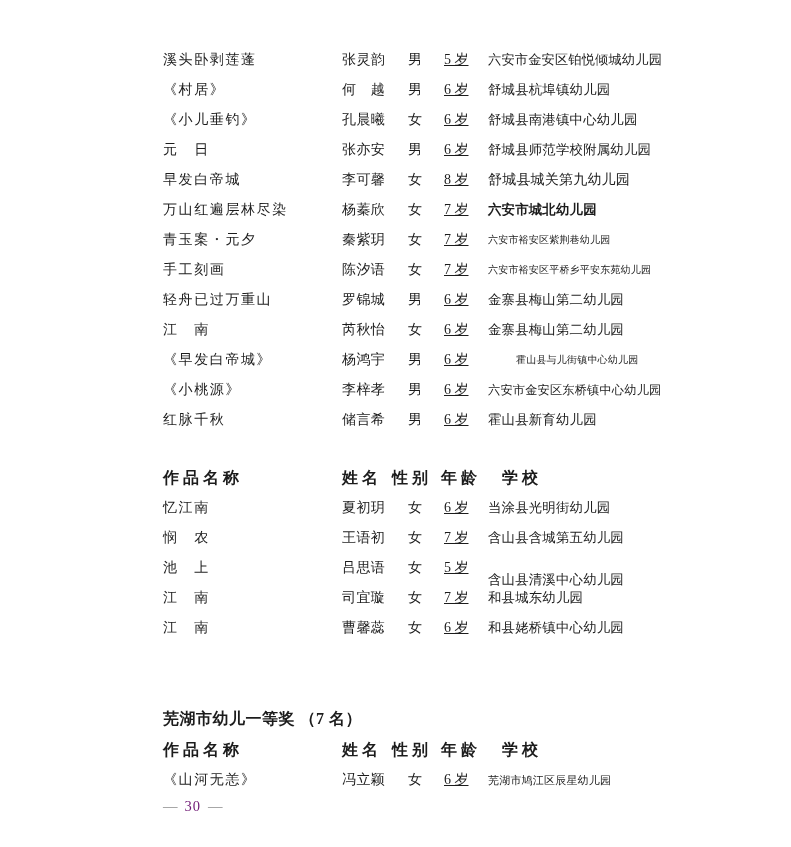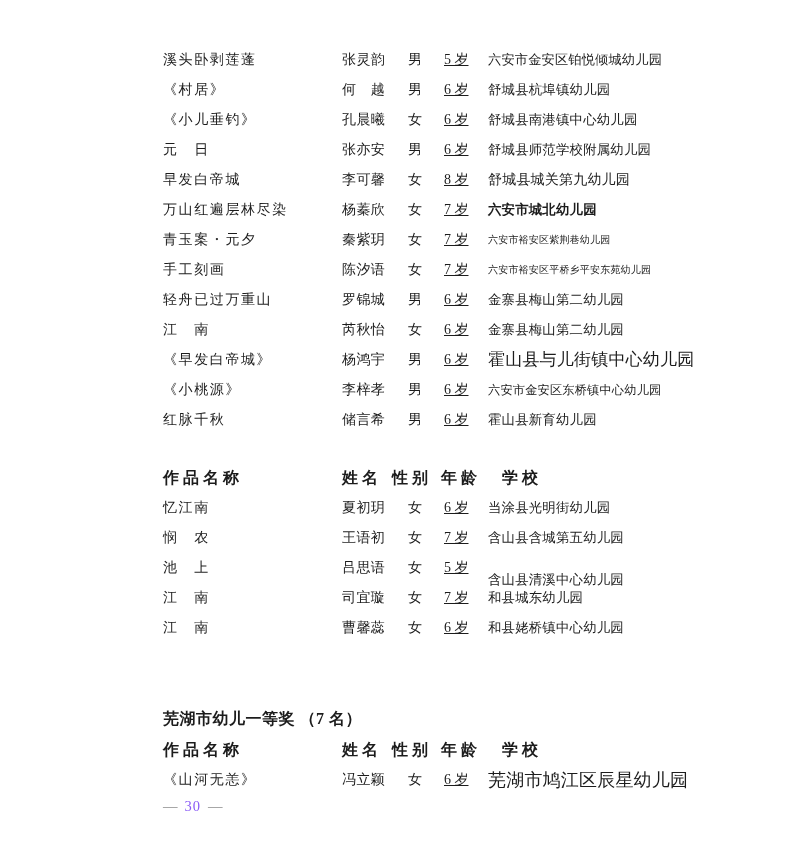--- a/index.html
+++ b/index.html
@@ -41,21 +41,21 @@
   .c-name   { left: 179px; letter-spacing: 0.4px; }
   .c-gender { left: 245px; }
   .c-age    { left: 281px; text-decoration: underline; }
   .c-school { left: 325px; font-size: 13.4px; letter-spacing: 0.2px; }
 
   .footer {
     position: absolute; left: 163px; top: 796px;
     height: 20px; line-height: 20px; font-size: 14.5px;
   }
   .footer .dash { color: #8a8a8a; }
-  .footer .num { color: #8b5cf6; margin: 0 7px; letter-spacing: 1px; text-align: right; }
+  .footer .num { color: #701a75; margin: 0 7px; letter-spacing: 1px; text-align: right; }
 </style>
 </head>
 <body>
 
 <div class="page">
 
   <section id="sec1" class="sec">
     <div class="rows">
         <div class="row">
     <span class="c-work">溪头卧剥莲蓬</span>
@@ -125,21 +125,21 @@
     <span class="c-name">芮秋怡</span>
     <span class="c-gender">女</span>
     <span class="c-age">6 岁</span>
     <span class="c-school" style="font-size: 13.4px;">金寨县梅山第二幼儿园</span>
   </div>
         <div class="row">
     <span class="c-work">《早发白帝城》</span>
     <span class="c-name">杨鸿宇</span>
     <span class="c-gender">男</span>
     <span class="c-age">6 岁</span>
-    <span class="c-school" style="font-size: 17px;">霍山县与儿街镇中心幼儿园</span>
+    <span class="c-school" style="font-size: 10px; margin-left: 28px;">霍山县与儿街镇中心幼儿园</span>
   </div>
         <div class="row">
     <span class="c-work">《小桃源》</span>
     <span class="c-name">李梓孝</span>
     <span class="c-gender">男</span>
     <span class="c-age">6 岁</span>
     <span class="c-school" style="font-size: 12.2px;">六安市金安区东桥镇中心幼儿园</span>
   </div>
         <div class="row">
     <span class="c-work">红脉千秋</span>
@@ -206,21 +206,21 @@
       <span class="h-gender">性别</span>
       <span class="h-age">年龄</span>
       <span class="h-school">学校</span>
     </div>
     <div class="rows">
         <div class="row">
     <span class="c-work">《山河无恙》</span>
     <span class="c-name">冯立颖</span>
     <span class="c-gender">女</span>
     <span class="c-age">6 岁</span>
-    <span class="c-school" style="font-size: 18px;">芜湖市鸠江区辰星幼儿园</span>
+    <span class="c-school" style="font-size: 11px;">芜湖市鸠江区辰星幼儿园</span>
   </div>
       </div>
   </section>
 
   <div class="footer">
     <span class="dash">—</span><span class="num">30</span><span class="dash">—</span>
   </div>
 
 </div>
 

